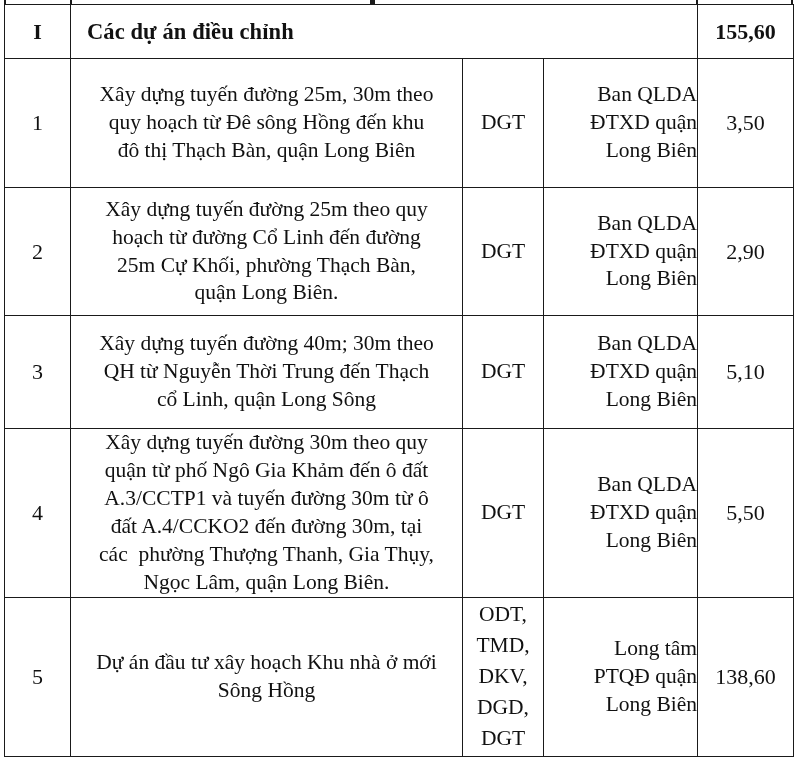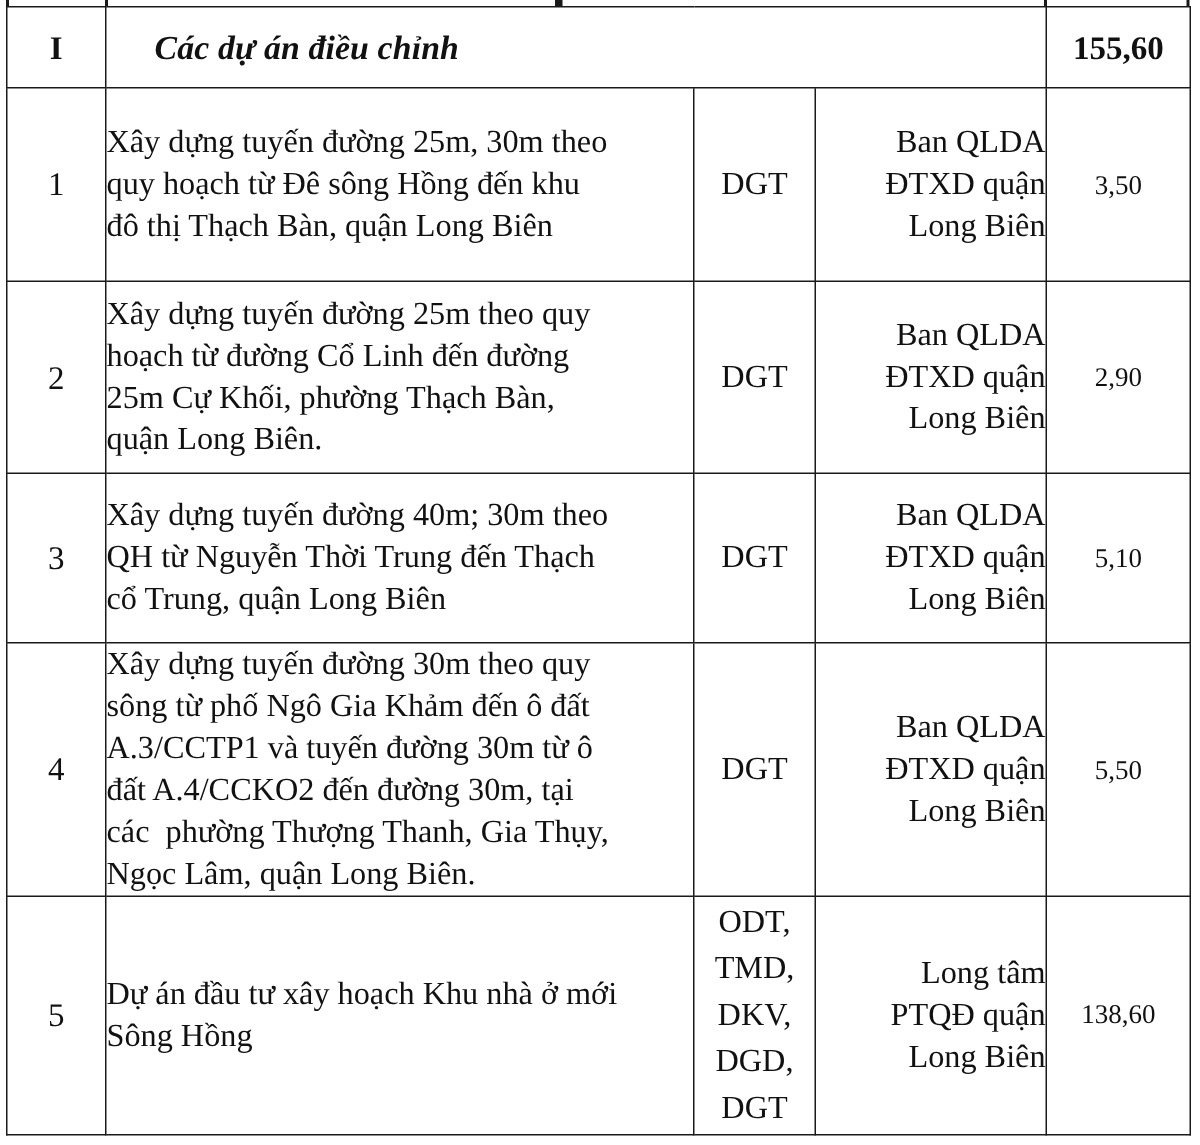--- a/index.html
+++ b/index.html
@@ -94,48 +94,47 @@
     line-height: 1.45;
   }
   .cell-agency {
     text-align: center;
     font-size: 21.5px;
     line-height: 1.3;
     padding: 4px 6px;
   }
   .cell-value {
     text-align: center;
-    font-size: 18px;
+    font-size: 22px;
     line-height: 1.25;
   }
 
   
   .row-section .cell-idx,
   .row-section .cell-value {
     font-weight: bold;
     font-size: 22px;
   }
   .row-section .cell-title {
     font-weight: bold;
     font-size: 22.5px;
     text-align: left;
-    padding: 4px 10px 4px 32px;
+    padding: 4px 10px 4px 16px;
     letter-spacing: 0.1px;
-    font-style: italic;
   }
 
   
   .row-section { height: 54px; }
   .row-1 { height: 129px; }
   .row-2 { height: 128px; }
   .row-3 { height: 113px; }
   .row-4 { height: 166px; }
   .row-5 { height: 159px; }
 
-  .desc-line { display: block; white-space: pre; }
+  .desc-line { display: block; white-space: pre; text-align: center; }
   .code-line { display: block; }
   .agency-line { display: block; text-align: right; }
 </style>
 </head>
 <body>
 
 <div class="page">
 
   <div class="top-cut">
     <div class="vline" style="left:64px;"></div>
@@ -194,38 +193,38 @@
           <span class="agency-line">Long Biên</span>
         </td>
         <td class="cell-value">2,90</td>
       </tr>
 
       <tr class="row-3">
         <td class="cell-idx">3</td>
         <td class="cell-desc">
           <span class="desc-line">Xây dựng tuyến đường 40m; 30m theo</span>
           <span class="desc-line">QH từ Nguyễn Thời Trung đến Thạch</span>
-          <span class="desc-line">cổ Trung, quận Long Biên</span>
+          <span class="desc-line">cổ Linh, quận Long Sông</span>
         </td>
         <td class="cell-code">
           <span class="code-line">DGT</span>
         </td>
         <td class="cell-agency">
           <span class="agency-line">Ban QLDA</span>
           <span class="agency-line">ĐTXD quận</span>
           <span class="agency-line">Long Biên</span>
         </td>
         <td class="cell-value">5,10</td>
       </tr>
 
       <tr class="row-4">
         <td class="cell-idx">4</td>
         <td class="cell-desc">
           <span class="desc-line">Xây dựng tuyến đường 30m theo quy</span>
-          <span class="desc-line">sông từ phố Ngô Gia Khảm đến ô đất</span>
+          <span class="desc-line">quận từ phố Ngô Gia Khảm đến ô đất</span>
           <span class="desc-line">A.3/CCTP1 và tuyến đường 30m từ ô</span>
           <span class="desc-line">đất A.4/CCKO2 đến đường 30m, tại</span>
           <span class="desc-line">các  phường Thượng Thanh, Gia Thụy,</span>
           <span class="desc-line">Ngọc Lâm, quận Long Biên.</span>
         </td>
         <td class="cell-code">
           <span class="code-line">DGT</span>
         </td>
         <td class="cell-agency">
           <span class="agency-line">Ban QLDA</span>

